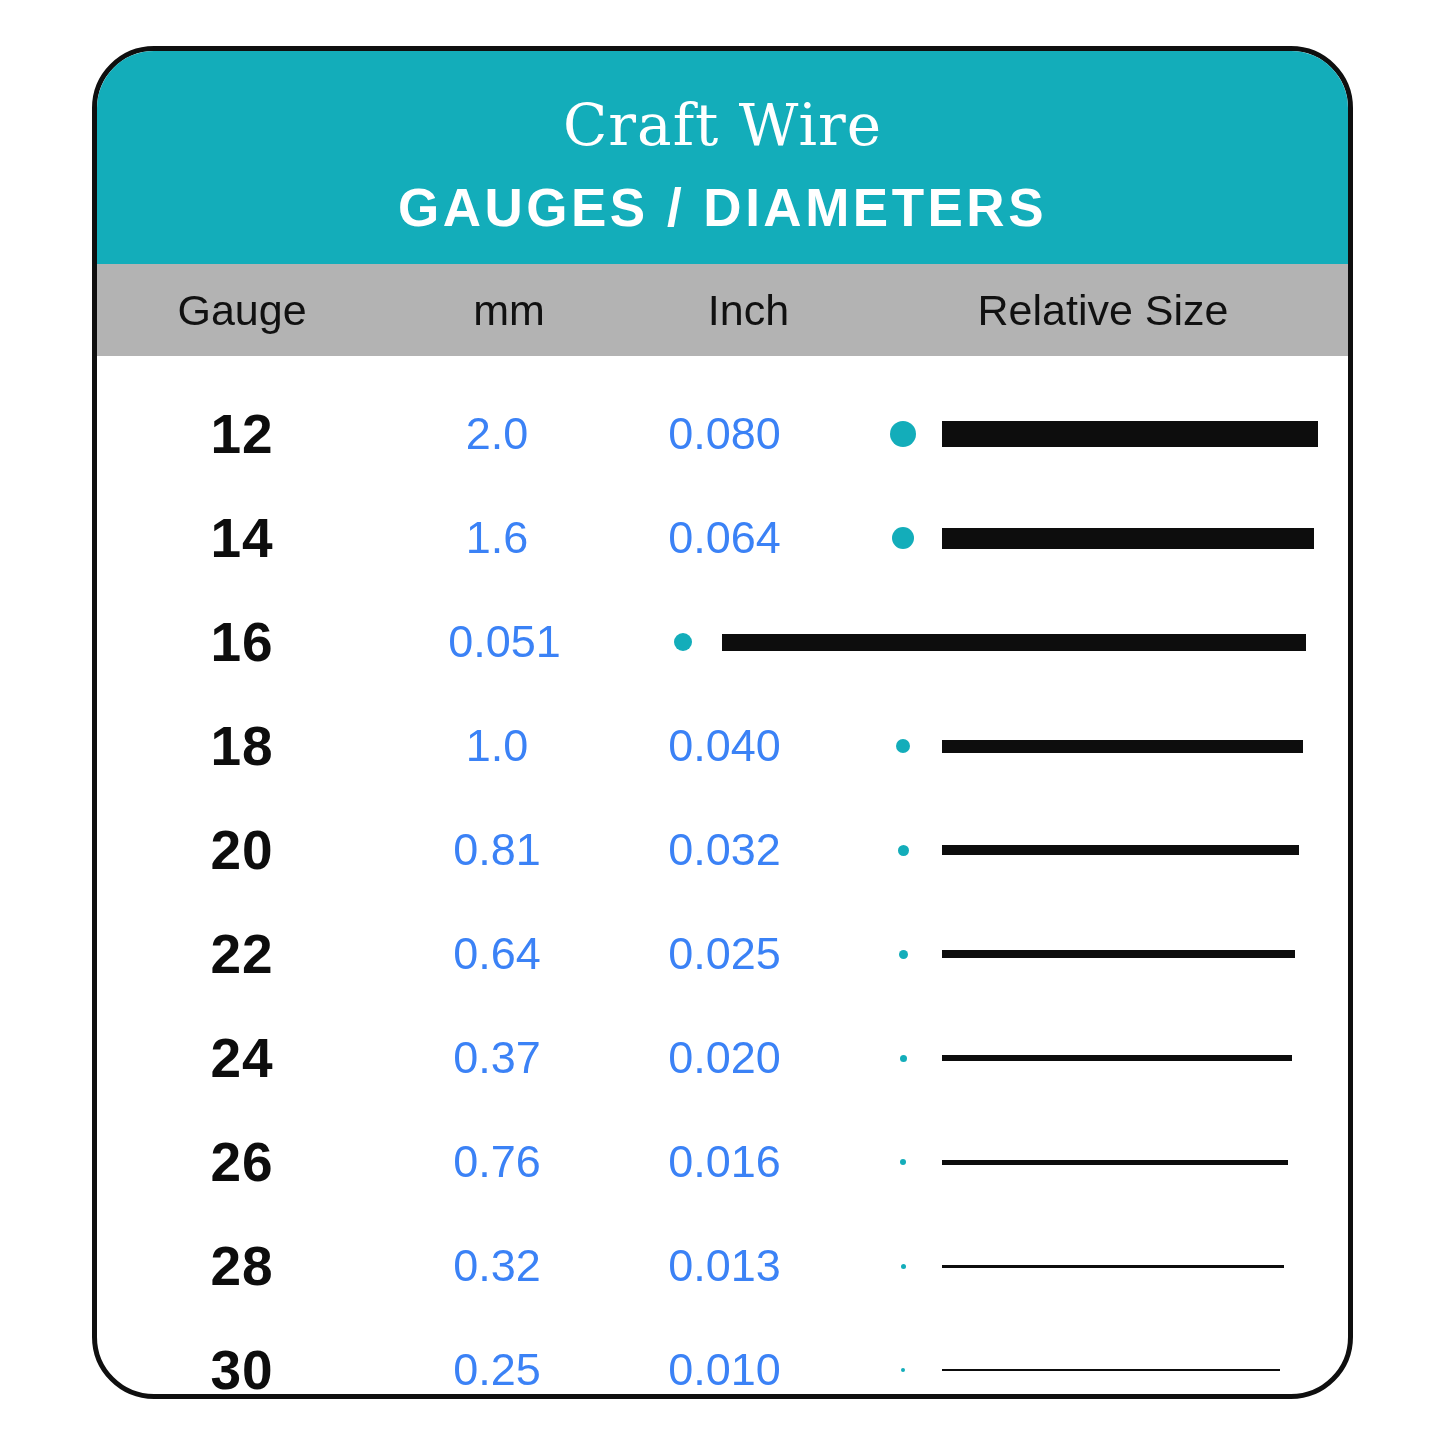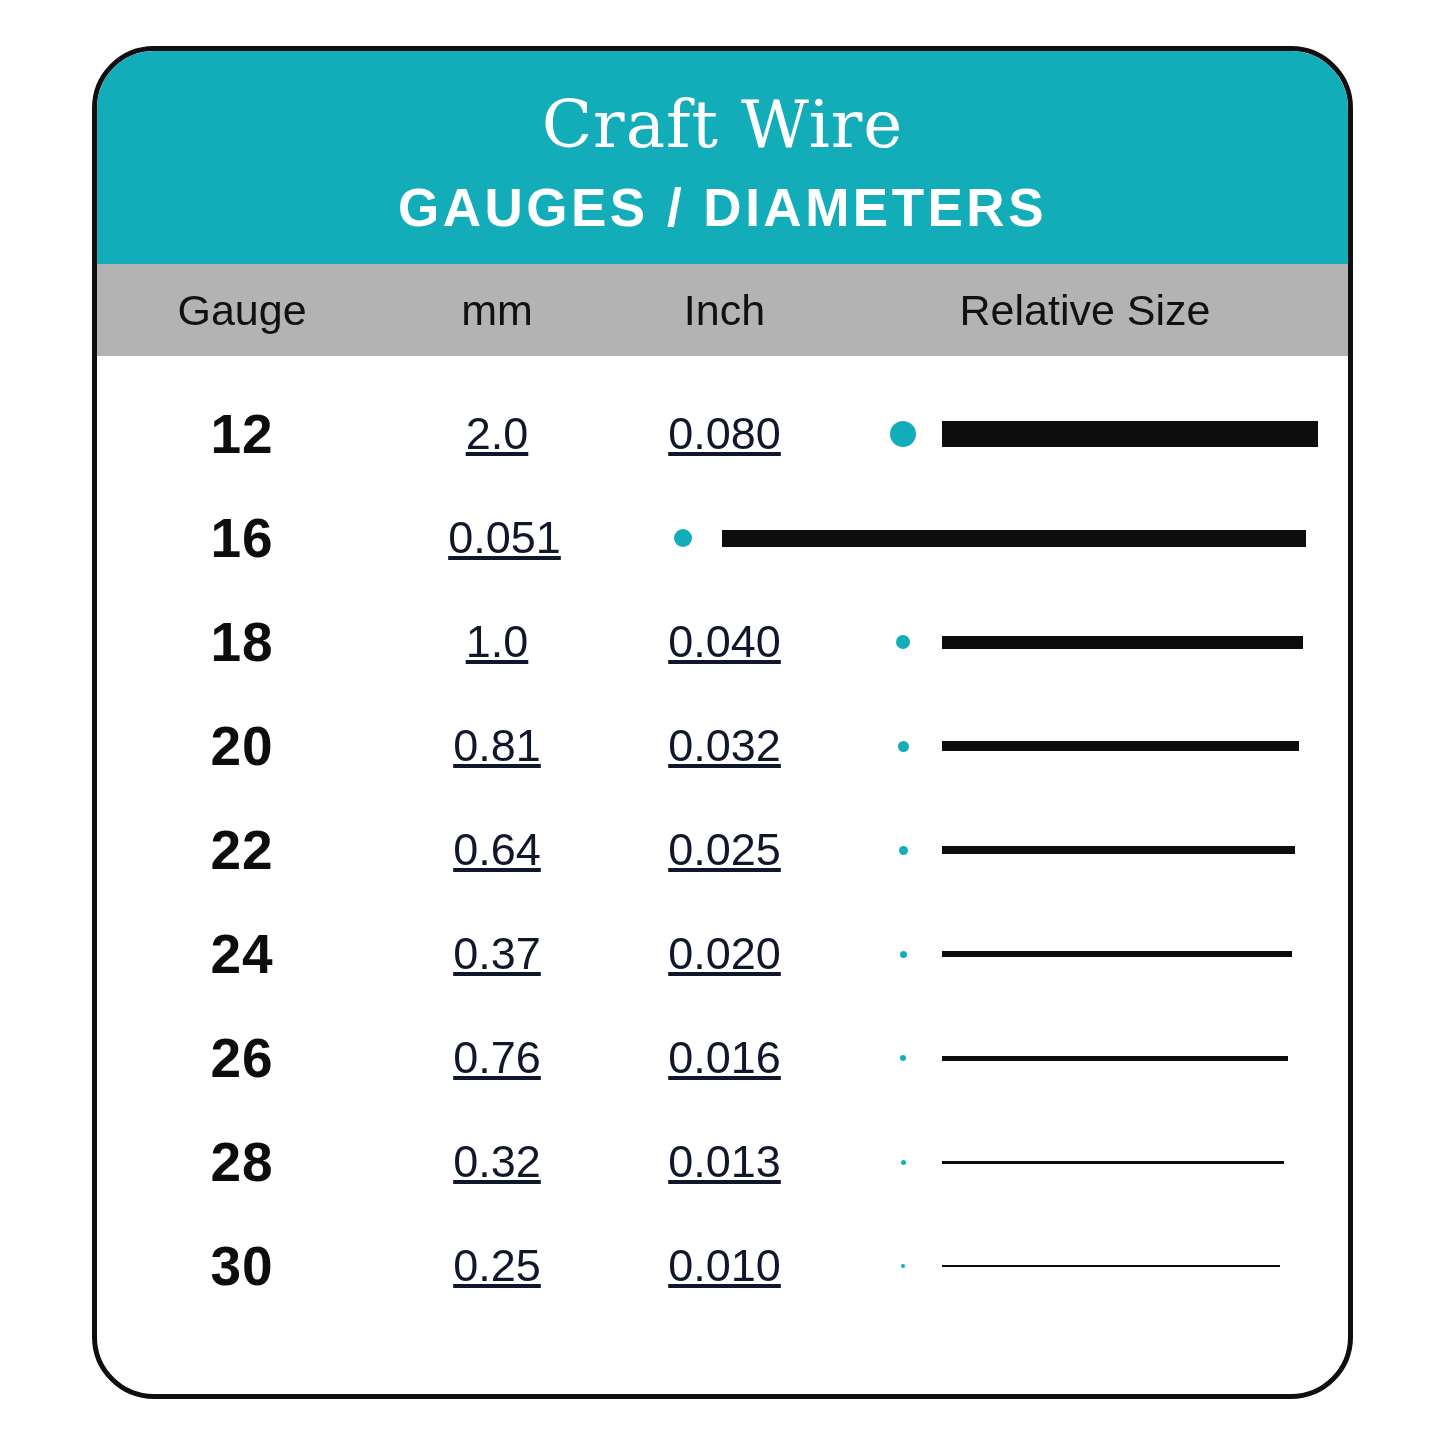--- a/index.html
+++ b/index.html
@@ -31,38 +31,39 @@
     display: flex;
     flex-direction: column;
     align-items: center;
     justify-content: center;
     padding-top: 4px;
     box-sizing: border-box;
   }
   .title {
     font-family: "DejaVu Serif", serif;
     color: #ffffff;
-    font-size: 66px;
+    font-size: 58px;
     line-height: 88px;
     letter-spacing: 1px;
     font-weight: 400;
   }
   .subtitle {
     color: #ffffff;
     font-size: 53px;
     line-height: 62px;
     letter-spacing: 3.5px;
     font-weight: 700;
     margin-top: 8px;
   }
   .col-head-row {
     background: #b3b3b3;
     height: 92px;
     display: flex;
     align-items: center;
+    gap: 12px;
   }
   .row {
     display: flex;
     align-items: center;
     height: 104px;
   }
   .c-gauge { width: 290px; text-align: center; }
   .c-mm    { width: 220px; text-align: center; }
   .c-inch  { width: 235px; text-align: center; }
   .c-rel   { flex: 1; }
@@ -83,23 +84,22 @@
   }
 
   .cell-gauge {
     font-size: 55px;
     font-weight: 700;
     color: #0d0d0d;
     letter-spacing: 1px;
   }
   .cell-mm, .cell-inch {
     font-size: 45px;
-    color: #0f172a;
+    color: #3b82f6;
     font-weight: 400;
-    text-decoration: underline;
   }
   .rel-wrap {
     display: flex;
     align-items: center;
     height: 100%;
     padding-left: 22px;
     box-sizing: border-box;
   }
   .dot-holder {
     width: 78px;
@@ -153,20 +153,35 @@
             <div class="dot-holder">
               <div class="dot" style="width: 26px; height: 26px; background: rgb(19, 173, 186);"></div>
             </div>
             <div class="bar-holder">
               <div class="bar" style="height: 26px; width: 100%; background: rgb(13, 13, 13);"></div>
             </div>
           </div>
         </div>
       </div>
       <div class="row">
+        <div class="c-gauge cell-gauge">14</div>
+        <div class="c-mm cell-mm">1.6</div>
+        <div class="c-inch cell-inch">0.064</div>
+        <div class="c-rel">
+          <div class="rel-wrap">
+            <div class="dot-holder">
+              <div class="dot" style="width: 22px; height: 22px; background: rgb(19, 173, 186);"></div>
+            </div>
+            <div class="bar-holder">
+              <div class="bar" style="height: 21px; width: 99%; background: rgb(13, 13, 13);"></div>
+            </div>
+          </div>
+        </div>
+      </div>
+      <div class="row">
         <div class="c-gauge cell-gauge">16</div>
         <div class="c-inch cell-inch">0.051</div>
         <div class="c-rel">
           <div class="rel-wrap">
             <div class="dot-holder">
               <div class="dot" style="width: 18px; height: 18px; background: rgb(19, 173, 186);"></div>
             </div>
             <div class="bar-holder">
               <div class="bar" style="height: 17px; width: 98%; background: rgb(13, 13, 13);"></div>
             </div>

